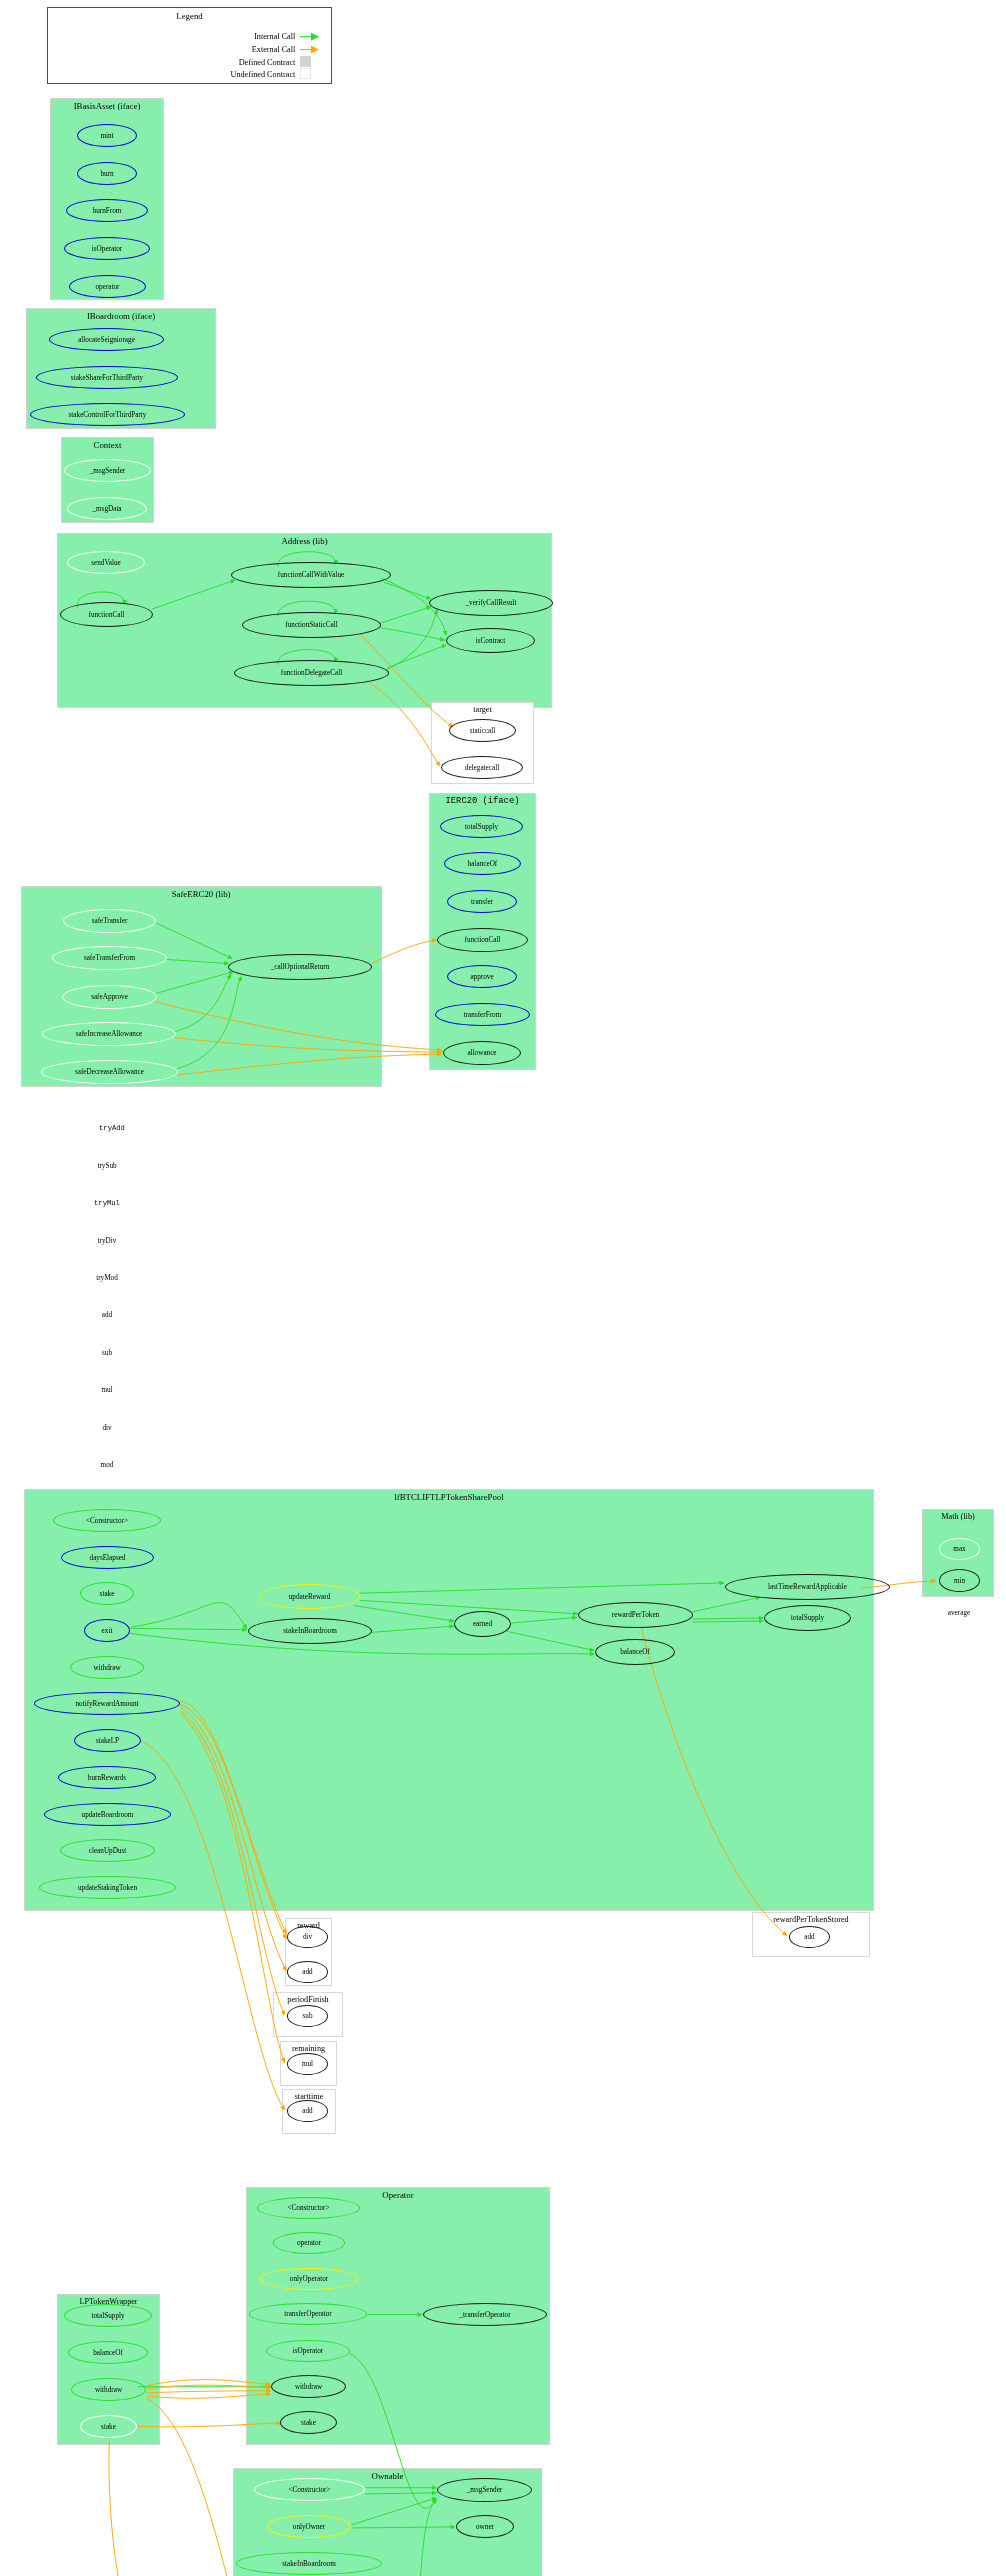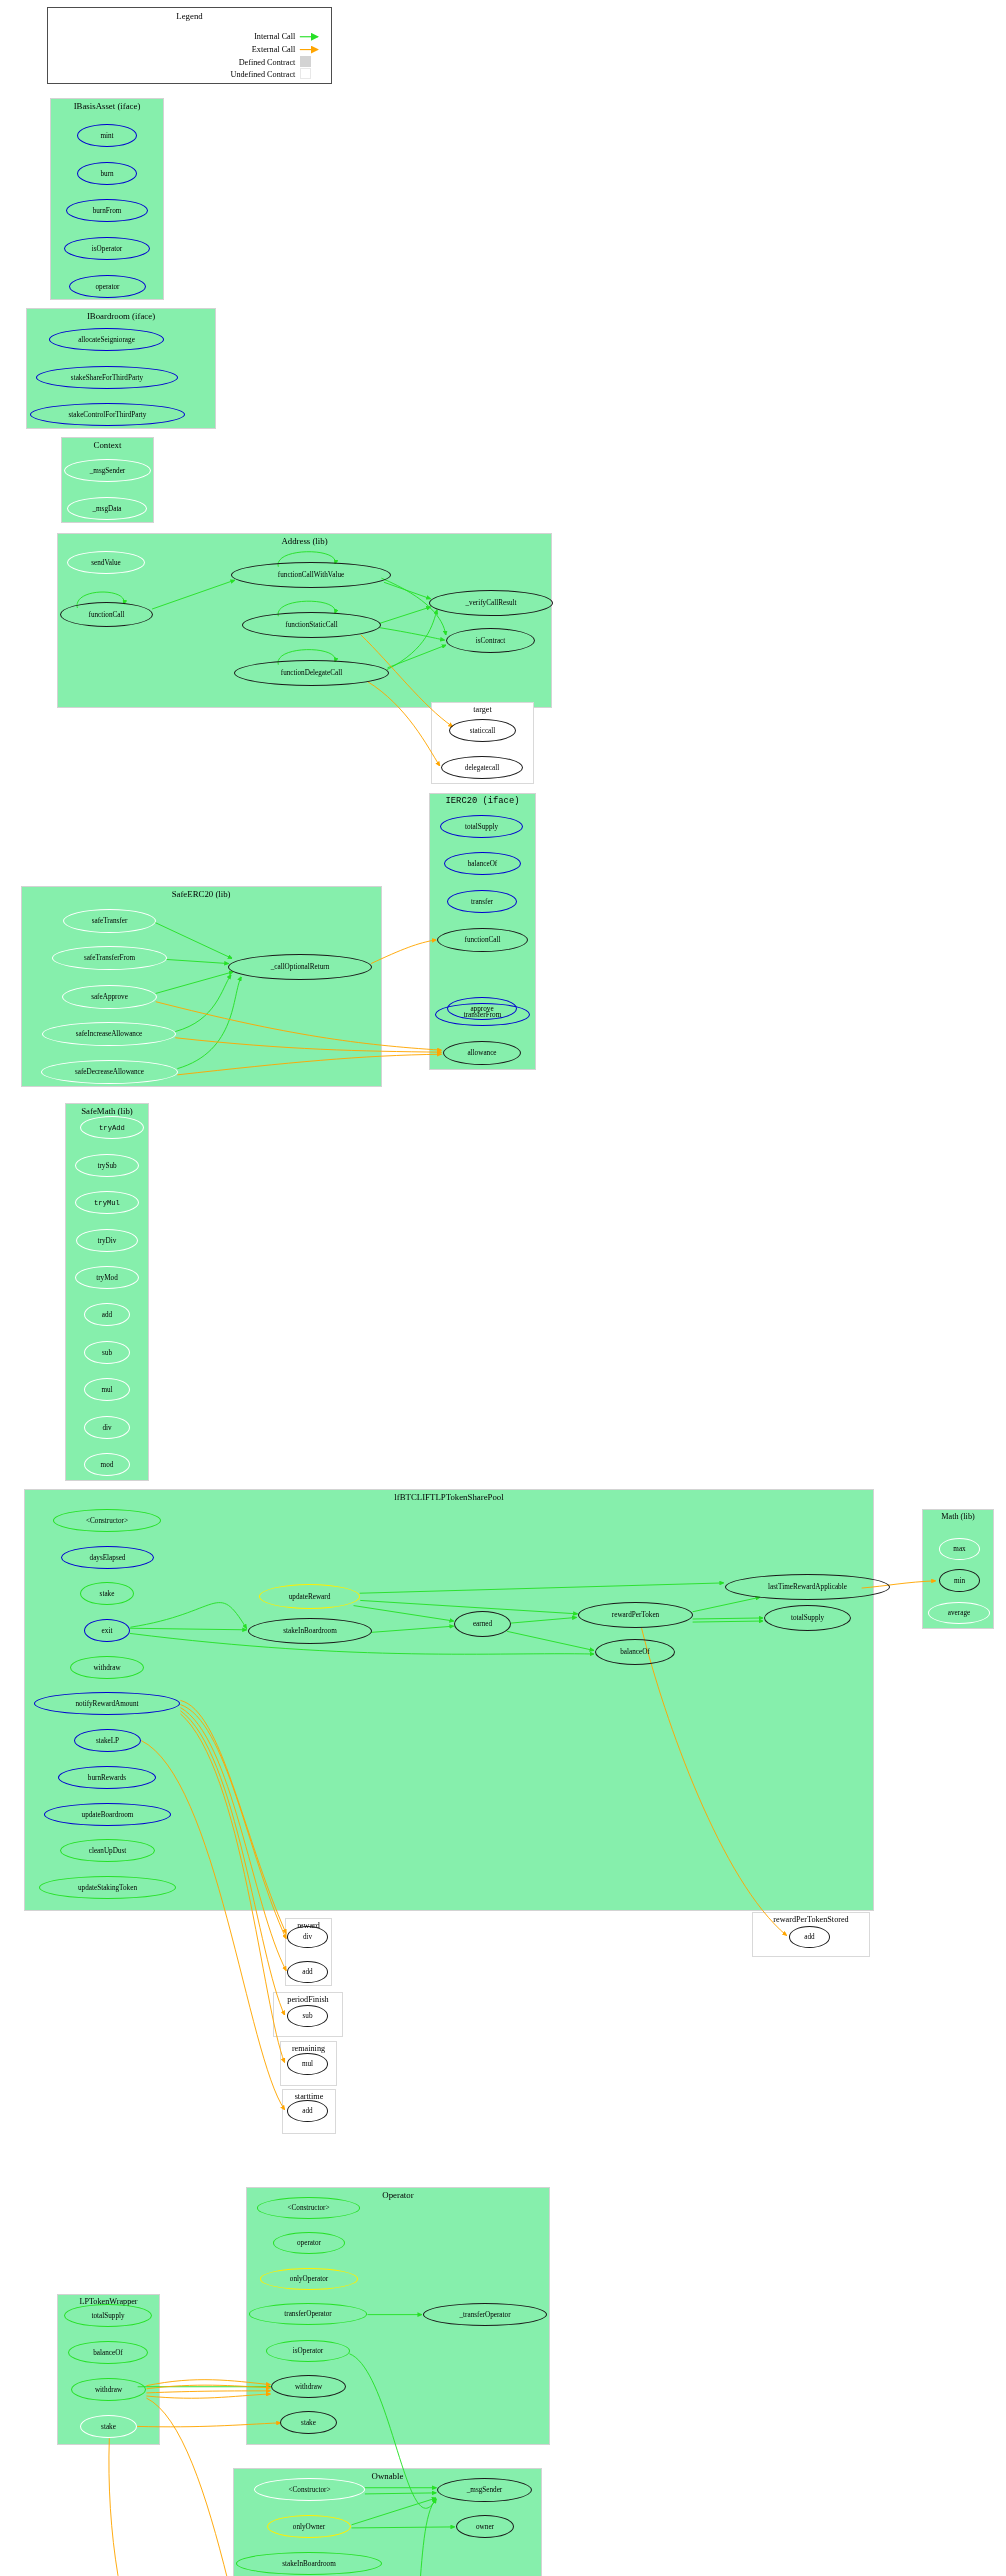--- a/index.html
+++ b/index.html
@@ -70,27 +70,24 @@
     </div>
   <div class="cluster open" style="left:431px;top:702px;width:103px;height:82px;">
     <div class="cluster-title small">target</div>
     </div>
   <div class="cluster filled" style="left:429px;top:793px;width:107px;height:277px;font-family:Liberation Mono, monospace;">
     <div class="cluster-title">IERC20  (iface)</div>
     </div>
   <div class="cluster filled" style="left:20.6px;top:886px;width:361px;height:201px;">
     <div class="cluster-title">SafeERC20  (lib)</div>
     </div>
-  <div class="cluster filled" style="left:65px;top:1103px;width:84px;height:378px;">
-    <div class="cluster-title">SafeMath  (lib)</div>
-    </div>
   <div class="cluster filled" style="left:24px;top:1489px;width:850px;height:422px;">
     <div class="cluster-title">lfBTCLIFTLPTokenSharePool</div>
     </div>
-  <div class="cluster filled" style="left:922px;top:1509px;width:72px;height:120px;">
+  <div class="cluster filled" style="left:922px;top:1509px;width:72px;height:88px;">
     <div class="cluster-title small">Math  (lib)</div>
     </div>
   <div class="cluster open" style="left:285px;top:1918px;width:47px;height:68px;">
     <div class="cluster-title small">reward</div>
     </div>
   <div class="cluster open" style="left:273px;top:1992px;width:70px;height:45px;">
     <div class="cluster-title small">periodFinish</div>
     </div>
   <div class="cluster open" style="left:280px;top:2041px;width:57px;height:45px;">
     <div class="cluster-title small">remaining</div>
@@ -250,21 +247,21 @@
     </div>
   <div class="node n-blue" style="left:444px;top:852px;width:77px;height:23px;">
       <span>balanceOf</span>
     </div>
   <div class="node n-blue" style="left:447px;top:890px;width:70px;height:23px;">
       <span>transfer</span>
     </div>
   <div class="node n-black" style="left:437px;top:928px;width:91px;height:24px;">
       <span>functionCall</span>
     </div>
-  <div class="node n-blue" style="left:447px;top:965px;width:70px;height:23px;margin-top:32px;">
+  <div class="node n-blue" style="left:447px;top:965px;width:70px;height:23px;">
       <span>approve</span>
     </div>
   <div class="node n-blue" style="left:435px;top:1003px;width:95px;height:23px;">
       <span>transferFrom</span>
     </div>
   <div class="node n-black" style="left:443px;top:1041px;width:78px;height:24px;">
       <span>allowance</span>
     </div>
 
   <div class="node n-white" style="left:63px;top:909px;width:93px;height:24px;">

